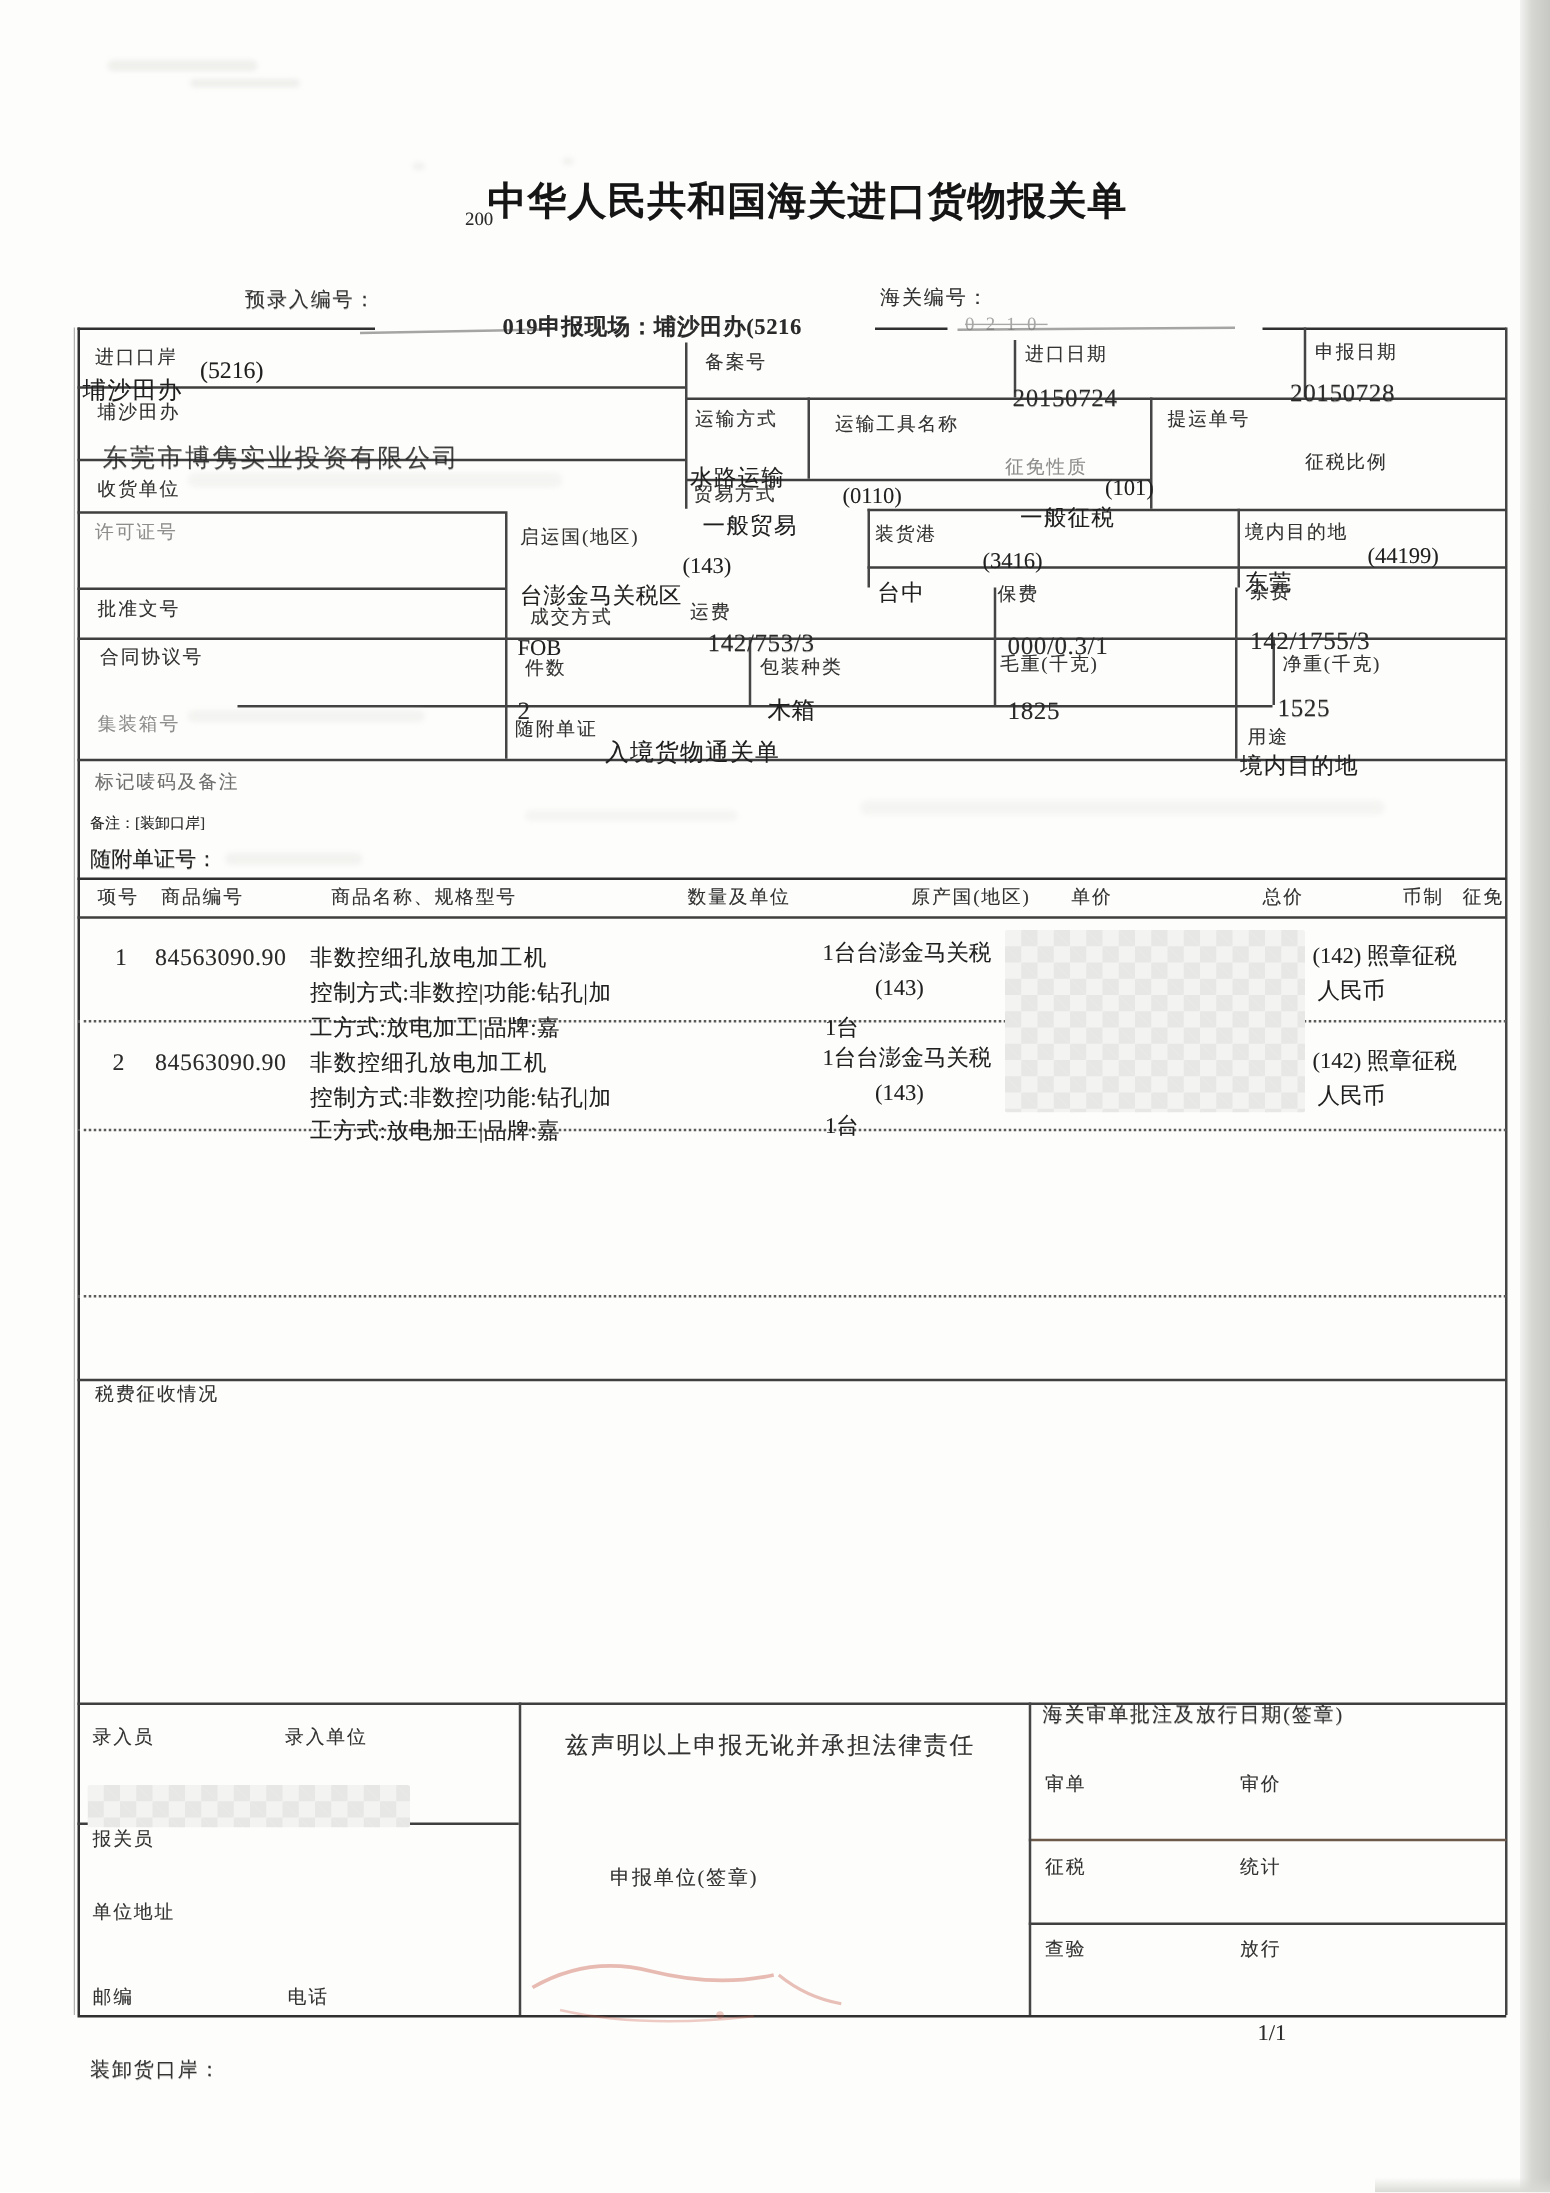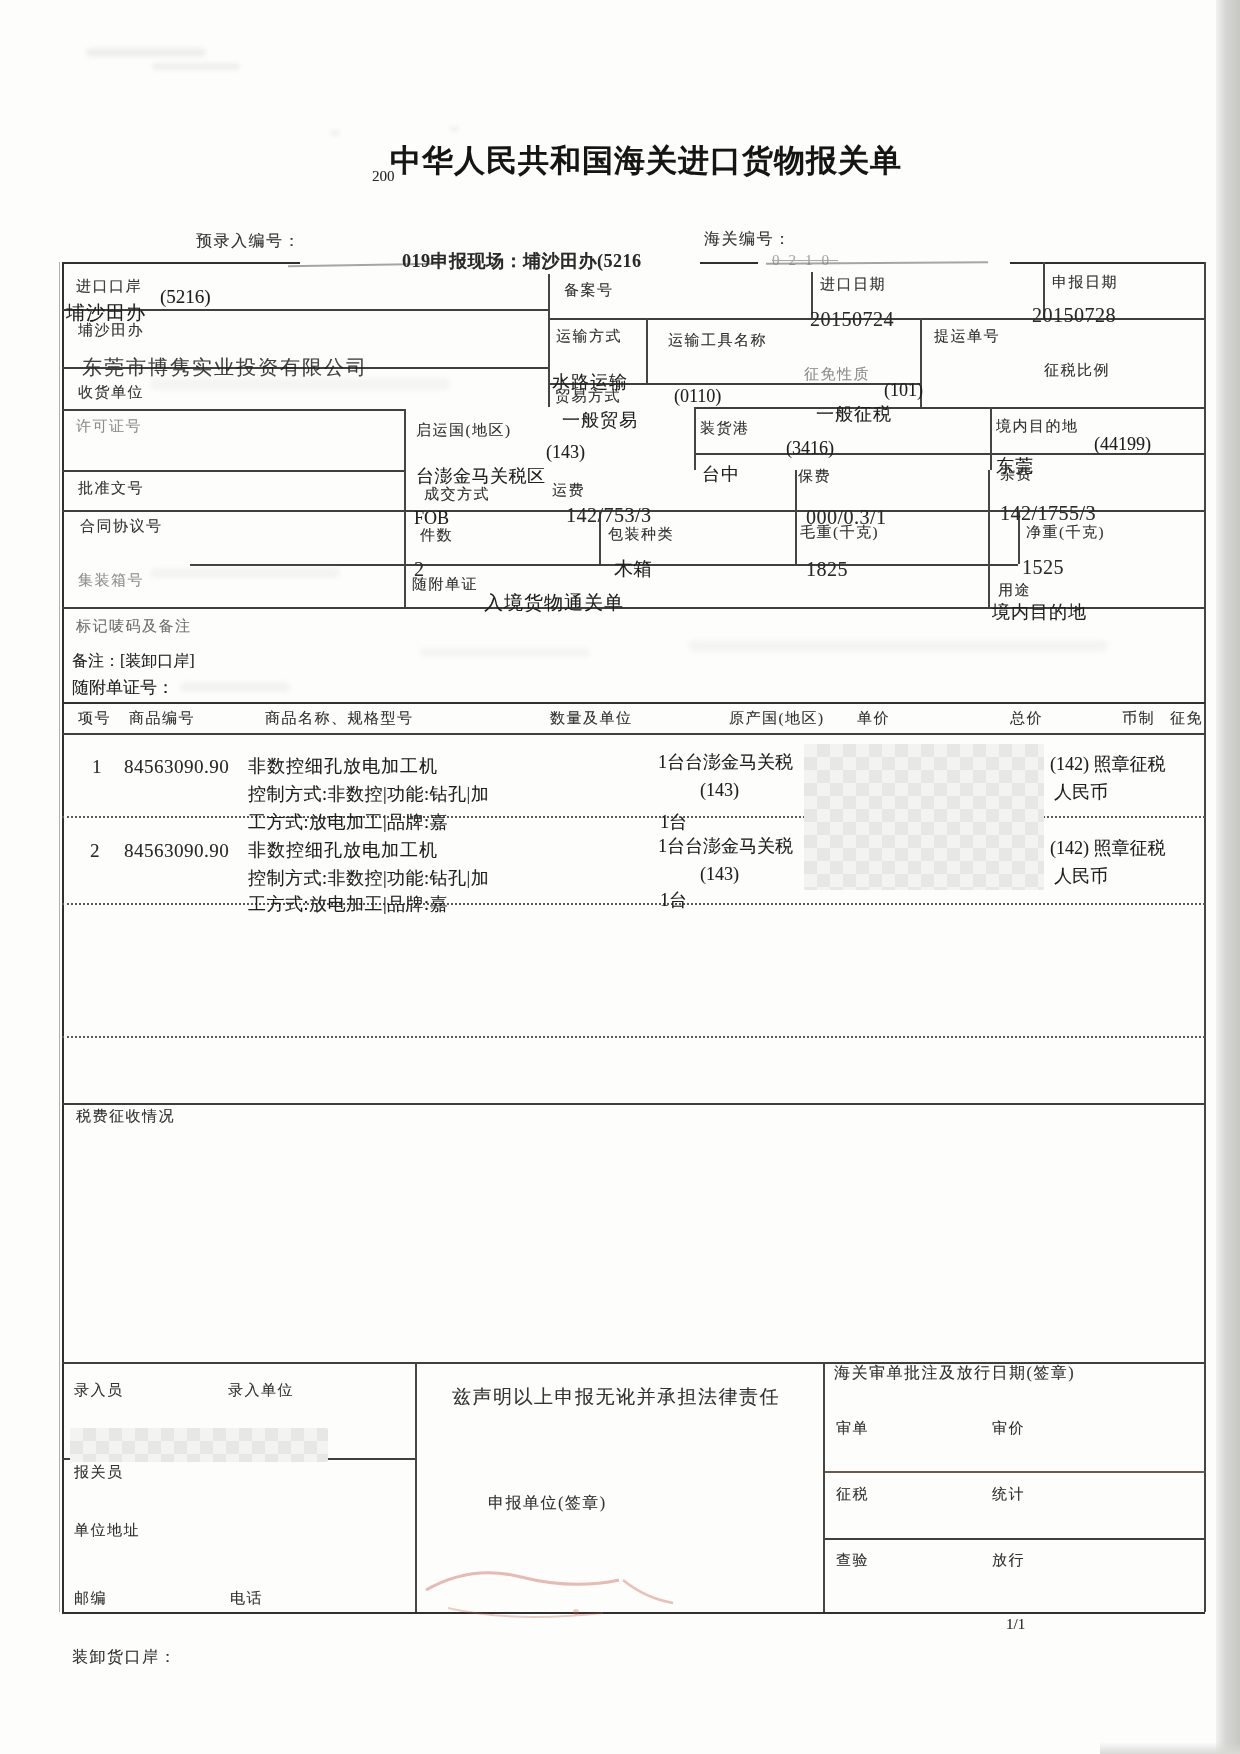--- a/index.html
+++ b/index.html
@@ -164,21 +164,21 @@
   <div class="t lbl smudged" style="left:78px;top:572px">集装箱号</div>
   <div class="blob" style="left:150px;top:568px;width:190px;height:10px;opacity:.4"></div>
   <div class="t lbl" style="left:412px;top:576px">随附单证</div>
   <div class="t val" style="left:484px;top:592px;font-size:19px;letter-spacing:1px">入境货物通关单</div>
   <div class="t lbl" style="left:998px;top:582px">用途</div>
   <div class="t val" style="left:992px;top:602px;letter-spacing:1px">境内目的地</div>
 
   <div class="t lbl smudged" style="left:76px;top:618px;opacity:.7">标记唛码及备注</div>
   <div class="blob" style="left:420px;top:648px;width:170px;height:9px;opacity:.35"></div>
   <div class="blob" style="left:688px;top:640px;width:420px;height:12px;opacity:.35"></div>
-  <div class="t val" style="left:72px;top:652px;font-size:16px"><span>备注：</span><span>[装卸口岸]</span></div>
+  <div class="t val" style="left:72px;top:652px;font-size:12px"><span>备注：</span><span>[装卸口岸]</span></div>
   <div class="t val" style="left:72px;top:678px;font-size:17px">随附单证号：</div>
   <div class="blob" style="left:180px;top:682px;width:110px;height:10px;opacity:.45"></div>
 
   <div class="t lbl" style="left:78px;top:710px">项号</div>
   <div class="t lbl" style="left:129px;top:710px">商品编号</div>
   <div class="t lbl" style="left:265px;top:710px">商品名称、规格型号</div>
   <div class="t lbl" style="left:550px;top:710px">数量及单位</div>
   <div class="t lbl" style="left:729px;top:710px">原产国(地区)</div>
   <div class="t lbl" style="left:857px;top:710px">单价</div>
   <div class="t lbl" style="left:1010px;top:710px">总价</div>
@@ -228,18 +228,18 @@
   <div class="t lbl" style="left:74px;top:1590px">邮编</div>
   <div class="t lbl" style="left:230px;top:1590px">电话</div>
 
   <svg style="position:absolute;left:408px;top:1548px" width="300" height="78" viewBox="0 0 300 78">
     <path d="M18,42 q45,-26 95,-13 q52,13 98,3" stroke="#c95845" stroke-width="3" fill="none" opacity="0.4"></path>
     <path d="M40,60 q65,15 155,5" stroke="#c95845" stroke-width="2" fill="none" opacity="0.3"></path>
     <path d="M215,32 q22,18 50,23" stroke="#bf4c3a" stroke-width="2.5" fill="none" opacity="0.35"></path>
     <circle cx="168" cy="64" r="3" fill="#c95845" opacity="0.3"></circle>
   </svg>
 
-  <div class="t" style="left:1006px;top:1616px;font-size:15px">1/1</div>
+  <div class="t" style="left:1006px;top:1616px;font-size:18px">1/1</div>
   <div class="t lbl" style="left:72px;top:1648px;font-size:16px">装卸货口岸：</div>
 
   <div class="edge-r"></div>
   <div class="edge-b"></div>
 </div>
 
 </body></html>

